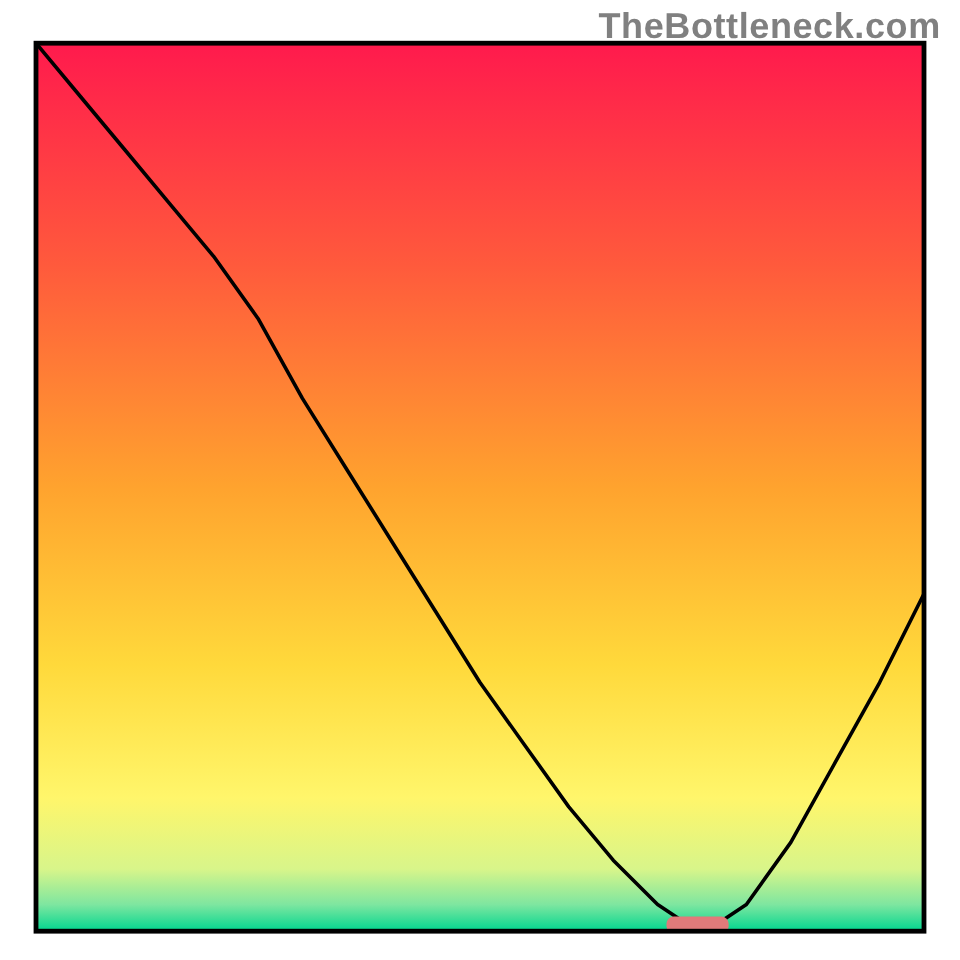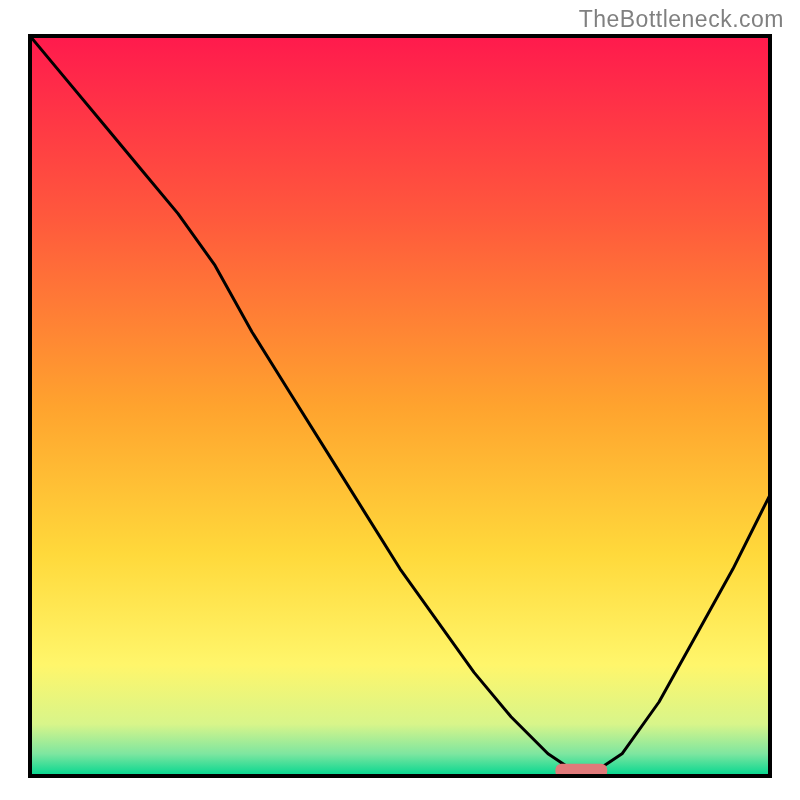--- a/index.html
+++ b/index.html
@@ -12,22 +12,22 @@
   }
   .chart-wrap {
     position: relative;
     width: 800px;
     height: 800px;
   }
   .watermark {
     position: absolute;
     top: 6px;
     right: 16px;
-    font-size: 23px;
-    font-weight: 400;
+    font-size: 30px;
+    font-weight: 700;
     color: #808080;
     letter-spacing: 0.5px;
     user-select: none;
   }
   svg.plot {
     position: absolute;
     left: 0;
     top: 0;
     width: 800px;
     height: 800px;

